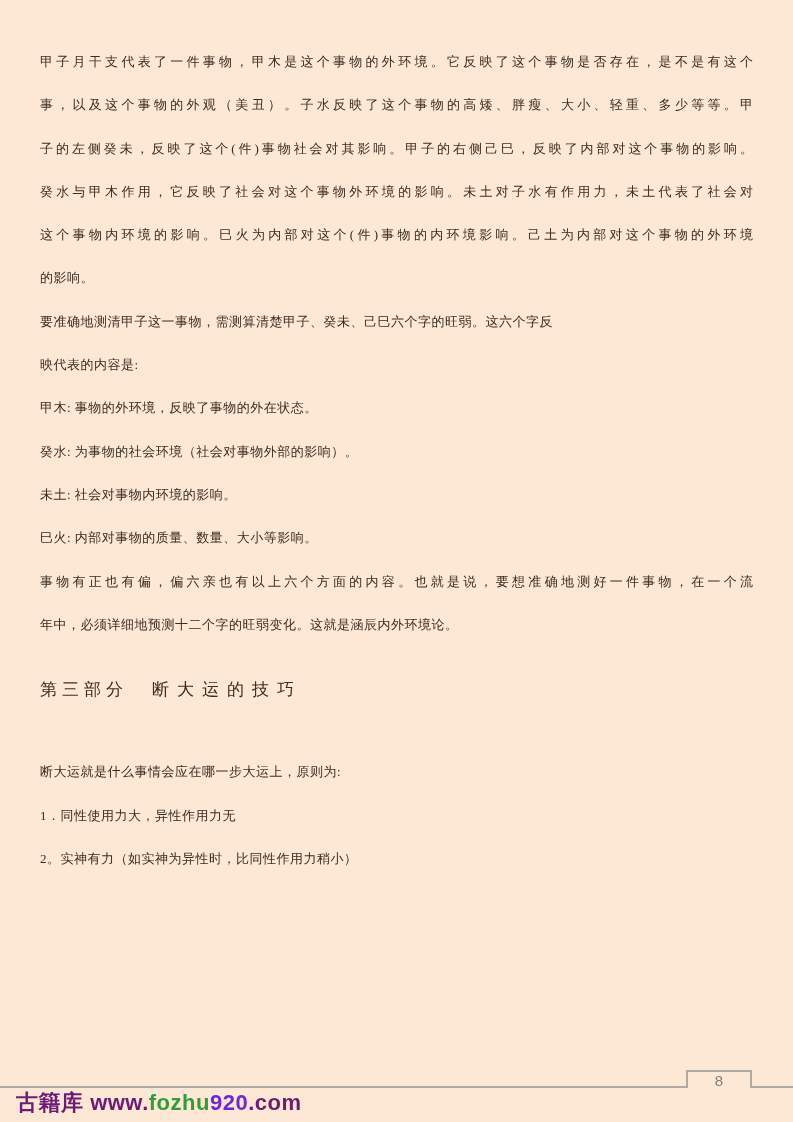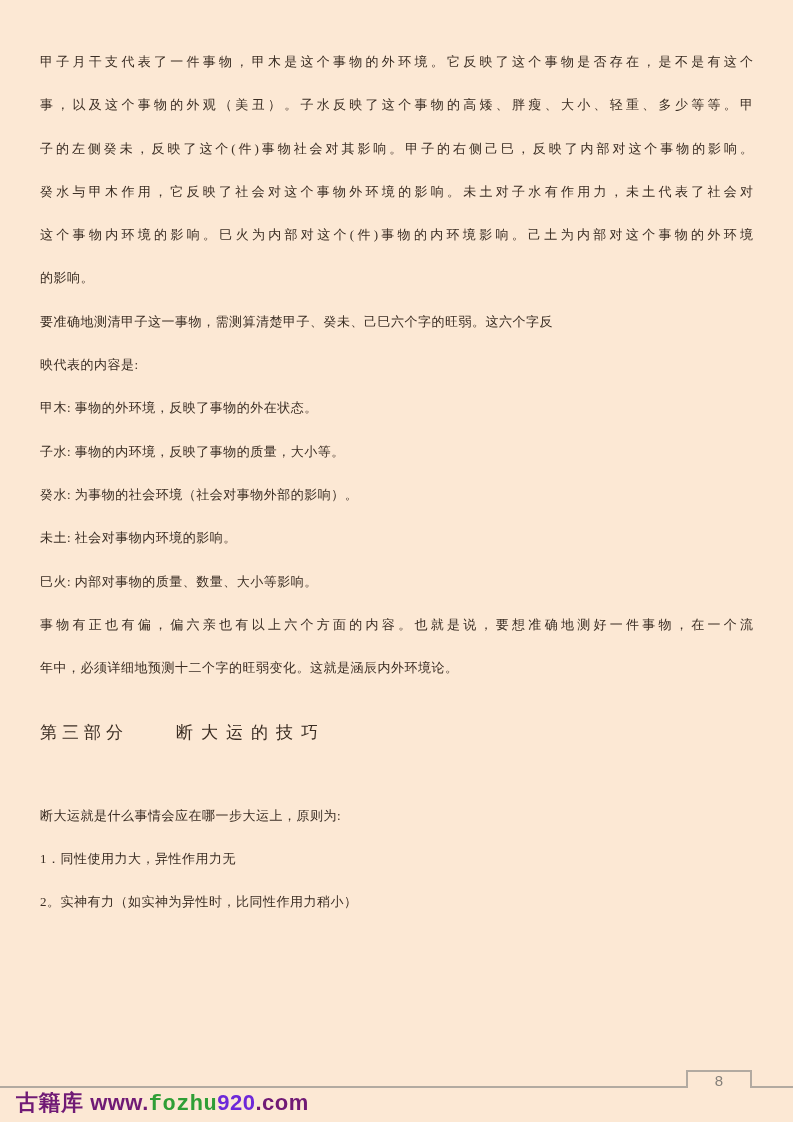--- a/index.html
+++ b/index.html
@@ -20,21 +20,21 @@
   .line.j{
     white-space:normal;
     text-align:justify;
     text-align-last:justify;
     letter-spacing:0;
   }
   .heading{
     margin-top:22px;height:43.3px;line-height:43.3px;font-size:17px;
   }
   .heading .h1{letter-spacing:5px;margin-top:26px;}
-  .heading .h2{letter-spacing:8px;margin-left:48px;}
+  .heading .h2{letter-spacing:8px;margin-left:24px;}
   .dpara{margin-top:39px;}
   
   .rule-left{
     position:absolute;left:0;top:1086px;width:687px;height:0;
     border-top:2px solid #b2aaa1;
   }
   .page-tab{
     position:absolute;left:686px;top:1070px;width:62px;height:16px;
     border-top:2px solid #b2aaa1;border-left:2px solid #b2aaa1;border-right:2px solid #b2aaa1;
     text-align:center;line-height:17px;font-size:15px;color:#85807a;
@@ -45,37 +45,36 @@
     position:absolute;left:750px;top:1086px;width:43px;height:0;
     border-top:2px solid #b2aaa1;
   }
   .footer-logo{
     position:absolute;left:16px;top:1089px;height:33px;
     font-family:"Liberation Sans","DejaVu Sans",sans-serif;
     font-weight:bold;font-size:22px;line-height:28px;
     letter-spacing:0.5px;white-space:nowrap;
   }
   .footer-logo .dark{color:#701a75;}
-  .footer-logo .green{color:#2f9e36;font-family:Liberation Mono, monospace;}
+  .footer-logo .green{color:#2f9e36;}
   .footer-logo .red{color:#6d28d9;}
 </style>
 </head>
 <body>
 
 <div class="textblock">
   <div class="line j">甲子月干支代表了一件事物，甲木是这个事物的外环境。它反映了这个事物是否存在，是不是有这个</div>
   <div class="line j">事，以及这个事物的外观（美丑）。子水反映了这个事物的高矮、胖瘦、大小、轻重、多少等等。甲</div>
   <div class="line j">子的左侧癸未，反映了这个(件)事物社会对其影响。甲子的右侧己巳，反映了内部对这个事物的影响。</div>
   <div class="line j">癸水与甲木作用，它反映了社会对这个事物外环境的影响。未土对子水有作用力，未土代表了社会对</div>
   <div class="line j">这个事物内环境的影响。巳火为内部对这个(件)事物的内环境影响。己土为内部对这个事物的外环境</div>
   <div class="line">的影响。</div>
   <div class="line">要准确地测清甲子这一事物，需测算清楚甲子、癸未、己巳六个字的旺弱。这六个字反</div>
   <div class="line">映代表的内容是:</div>
   <div class="line">甲木: 事物的外环境，反映了事物的外在状态。</div>
-  <div class="line">子水: 事物的内环境，反映了事物的质量，大小等。</div>
   <div class="line">癸水: 为事物的社会环境（社会对事物外部的影响）。</div>
   <div class="line">未土: 社会对事物内环境的影响。</div>
   <div class="line">巳火: 内部对事物的质量、数量、大小等影响。</div>
   <div class="line j">事物有正也有偏，偏六亲也有以上六个方面的内容。也就是说，要想准确地测好一件事物，在一个流</div>
   <div class="line">年中，必须详细地预测十二个字的旺弱变化。这就是涵辰内外环境论。</div>
 
   <div class="heading">
     <span class="h1">第三部分</span><span class="h2">断大运的技巧</span>
   </div>
 

